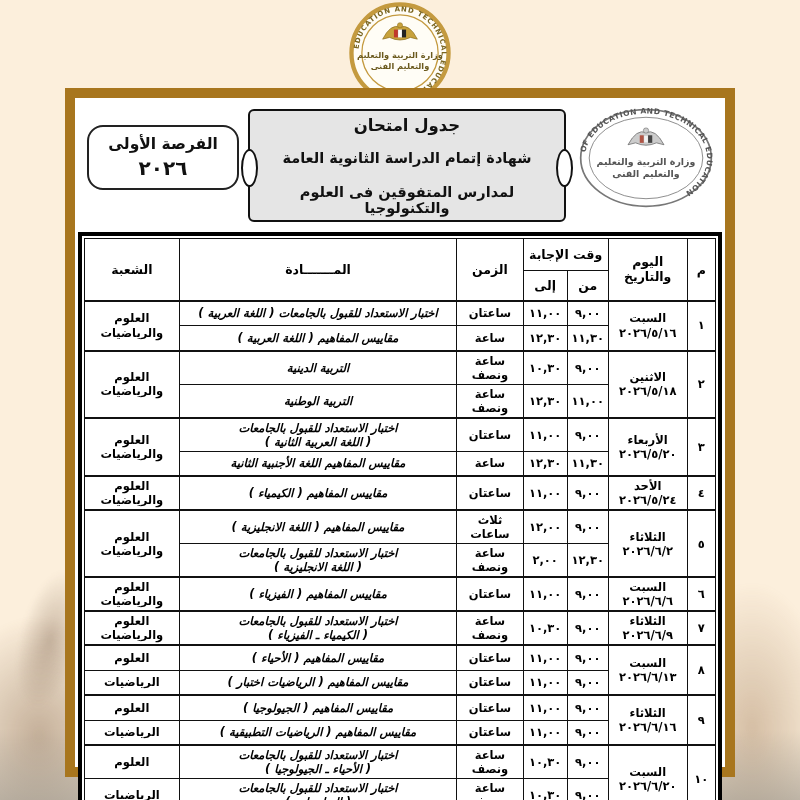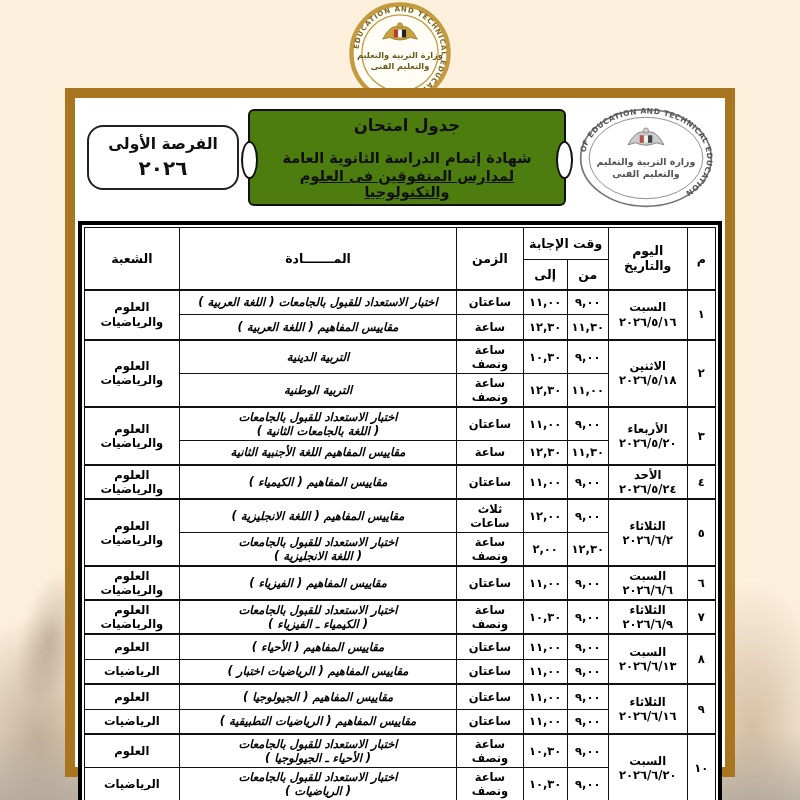--- a/index.html
+++ b/index.html
@@ -32,31 +32,31 @@
     direction:rtl;
   }
   .panel-header{display:flex;justify-content:space-between;align-items:flex-start;
     padding:7px 6px 2px 6px;}
   .header-seal{width:142px;height:106px;flex:0 0 auto;margin-right:2px;}
   
   .title-box{
     position:relative;flex:0 0 auto;width:318px;box-sizing:border-box;
     border:2.5px solid #111;border-radius:6px;
     padding:5px 12px 4px 12px;margin-top:4px;
-    text-align:center;color:#111;background:#4d7c0f;
+    text-align:center;color:#111;background:#e5e5e5;
   }
   .title-box::before,.title-box::after{
     content:"";position:absolute;top:50%;width:13px;height:34px;margin-top:-17px;
     background:#fff;border:2.5px solid #111;border-radius:50%;
   }
   .title-box::before{right:-9px;}
   .title-box::after{left:-9px;}
   .title-l1{font-size:16.5px;font-weight:bold;}
   .title-l2{font-size:14.5px;font-weight:bold;margin-top:15px;}
-  .title-l3{font-size:14.5px;font-weight:bold;margin-top:2px;text-decoration:underline;}
+  .title-l3{font-size:14.5px;font-weight:bold;margin-top:18px;}
   .title-l4{font-size:16px;font-weight:bold;font-family:"Liberation Serif","DejaVu Serif",serif;
     letter-spacing:2px;margin-top:2px;direction:ltr;}
   
   .session-box{
     flex:0 0 auto;width:152px;box-sizing:border-box;margin-top:20px;margin-left:6px;
     border:2.5px solid #222;border-radius:16px;padding:8px 4px;
     text-align:center;font-weight:bold;color:#111;background:#fff;
   }
   .session-l1{font-size:15.5px;}
   .session-l2{font-size:20px;margin-top:3px;}
@@ -215,21 +215,21 @@
             <td class="c-num" rowspan="2">٣</td>
             <td class="c-date" rowspan="2">
               <div>الأربعاء</div>
               <div>٢٠٢٦/٥/٢٠</div>
             </td>
             <td class="c-time">٩,٠٠</td>
             <td class="c-time">١١,٠٠</td>
             <td class="c-dur">ساعتان</td>
             <td class="c-subj">
               <div>اختبار الاستعداد للقبول بالجامعات</div>
-              <div>( اللغة بالجامعات الثانية )</div>
+              <div>( اللغة العربية الثانية )</div>
             </td>
             <td class="c-branch" rowspan="2">العلوم والرياضيات</td>
           </tr>
           <tr>
             <td class="c-time">١١,٣٠</td>
             <td class="c-time">١٢,٣٠</td>
             <td class="c-dur">ساعة</td>
             <td class="c-subj">
               <div>مقاييس المفاهيم اللغة الأجنبية الثانية</div>
             </td>

